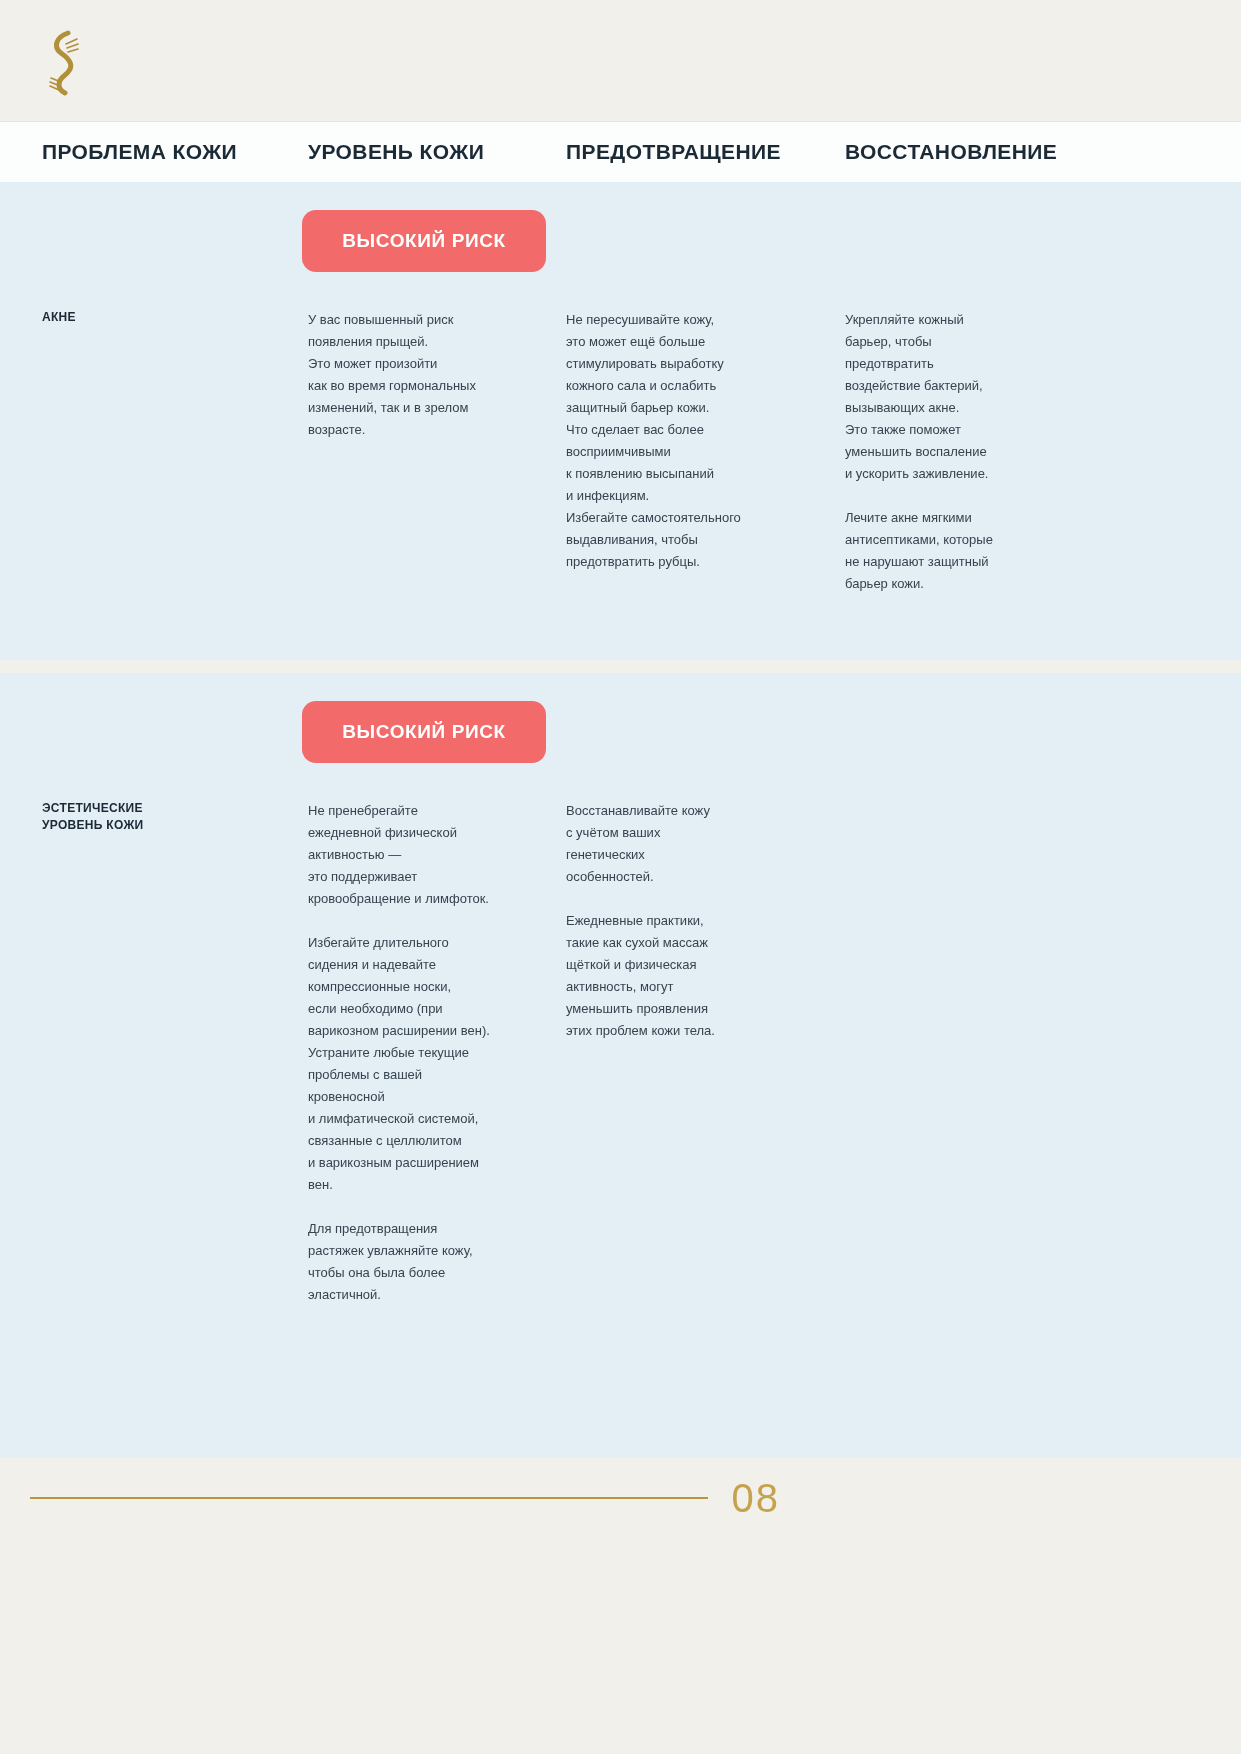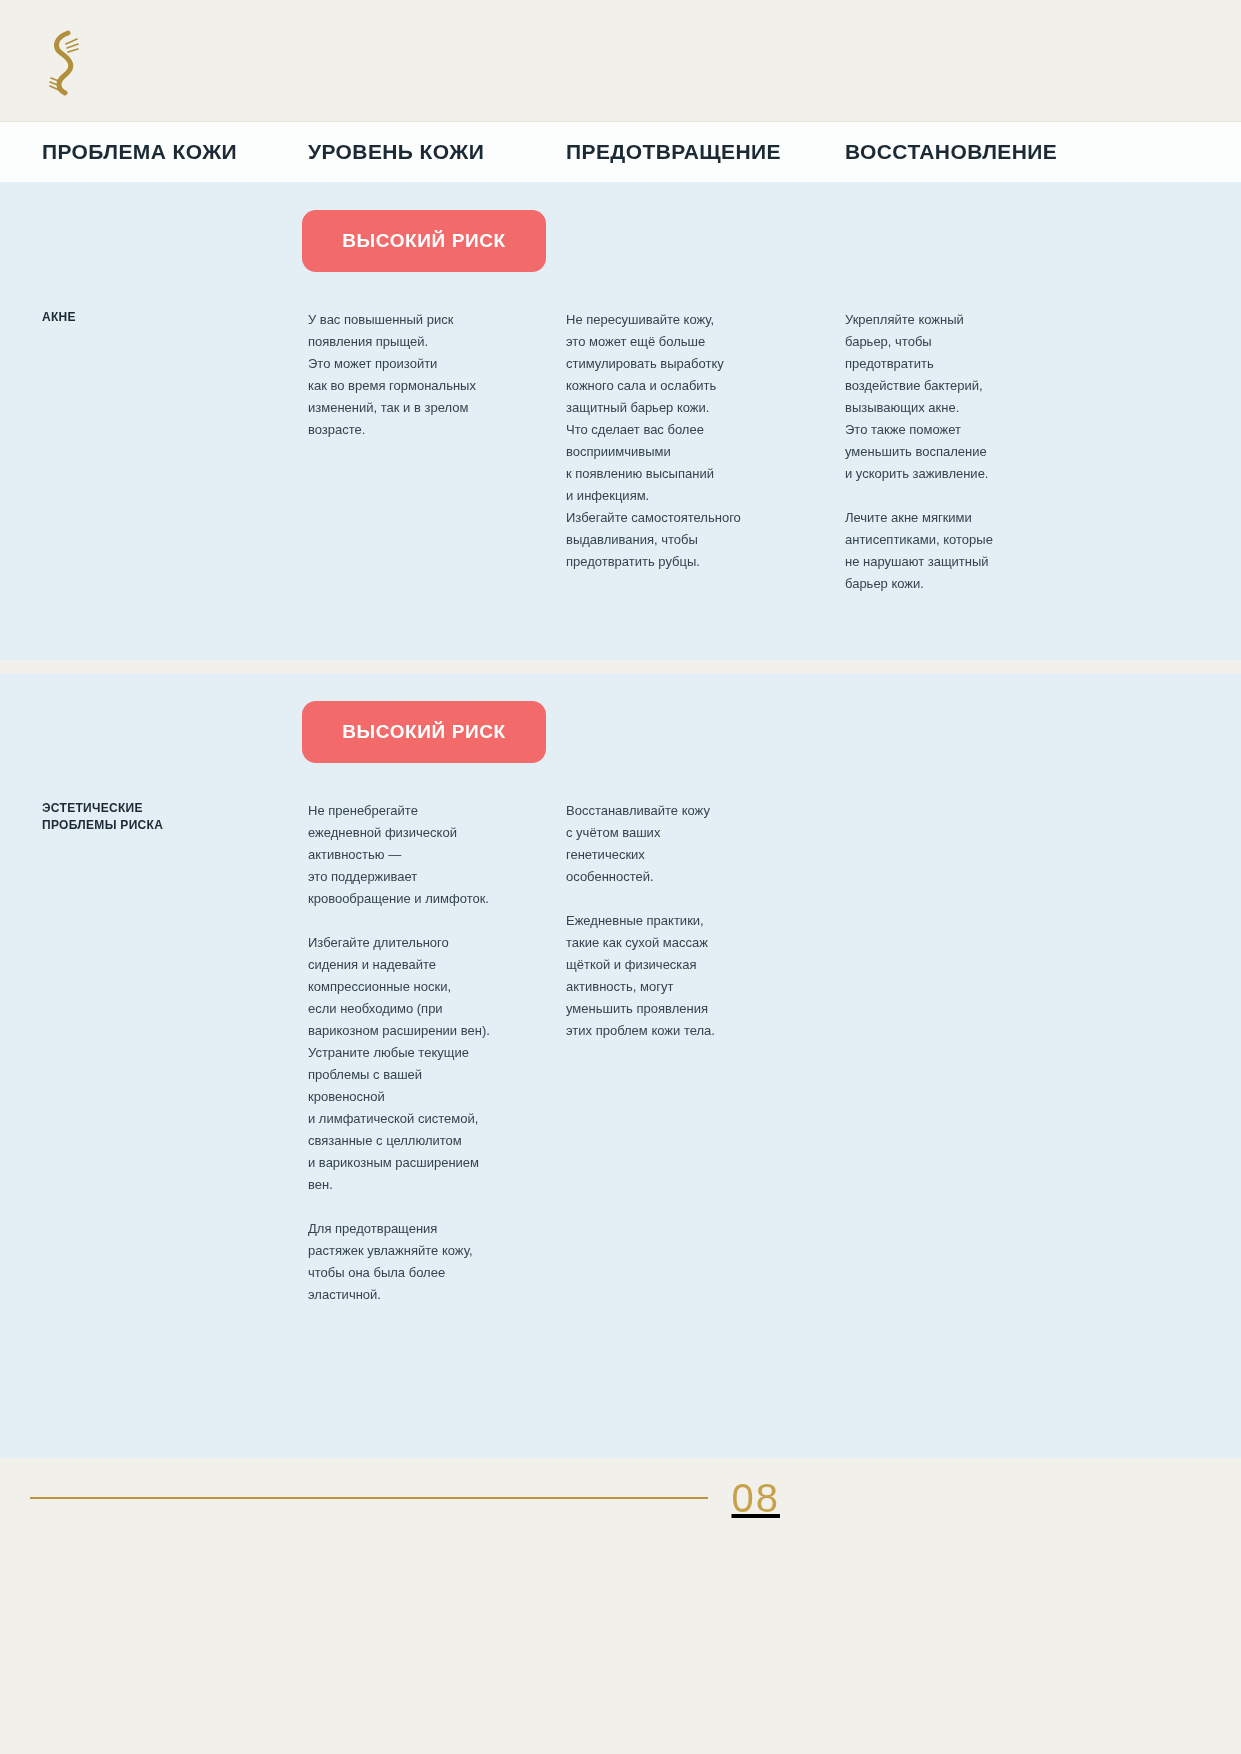--- a/index.html
+++ b/index.html
@@ -41,21 +41,21 @@
     padding-right:24px;
   }
   .cell{padding-right:22px;}
   .cell p{
     margin:0 0 22px 0;
     font-size:13px;line-height:22px;color:#36444f;
     white-space:pre-line;
   }
   .footer{
     position:absolute;top:1478px;left:30px;width:750px;
-    display:flex;align-items:center;text-decoration:underline;
+    display:flex;align-items:center;
   }
   .footer-line{flex:1;height:2px;background:#b9953e;}
   .page-number{
     margin-left:24px;
     font-size:40px;color:#c5a24b;font-weight:400;letter-spacing:2px;
     line-height:1;
   }
 </style>
 </head>
 <body>
@@ -117,21 +117,21 @@
 не нарушают защитный
 барьер кожи.</p>
       </div>
     </div>
   </div>
 
   <div class="section section-2">
     <div class="badge">ВЫСОКИЙ РИСК</div>
     <div class="row">
       <div class="problem">ЭСТЕТИЧЕСКИЕ
-ПРОБЛЕМЫ РИСКА</div>
+УРОВЕНЬ КОЖИ</div>
       <div class="cell">
         <p>Не пренебрегайте
 ежедневной физической
 активностью —
 это поддерживает
 кровообращение и лимфоток.</p>
         <p>Избегайте длительного
 сидения и надевайте
 компрессионные носки,
 если необходимо (при

